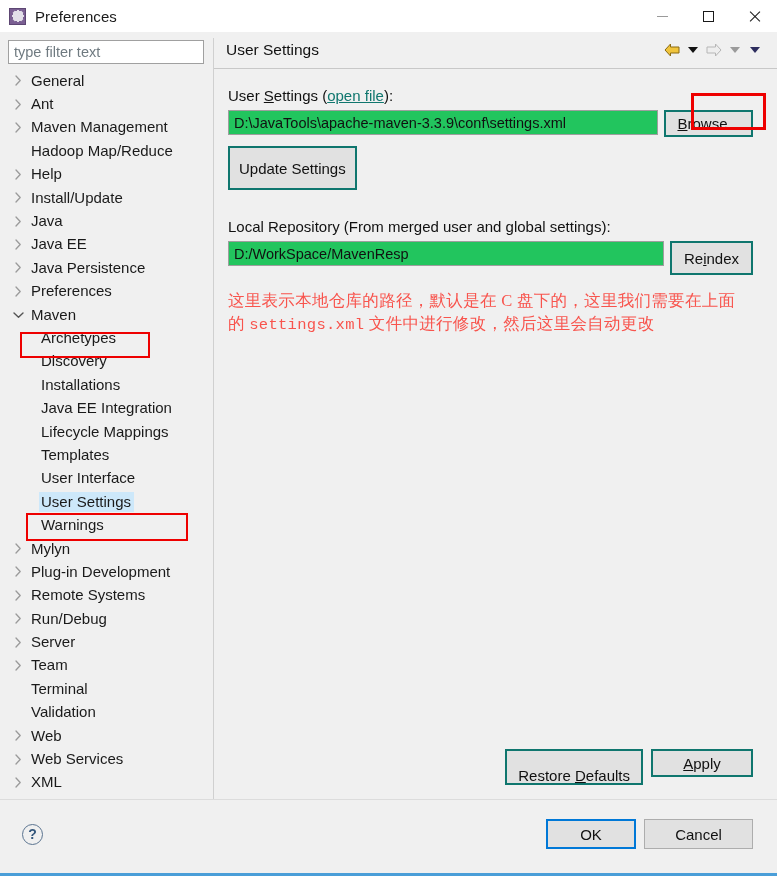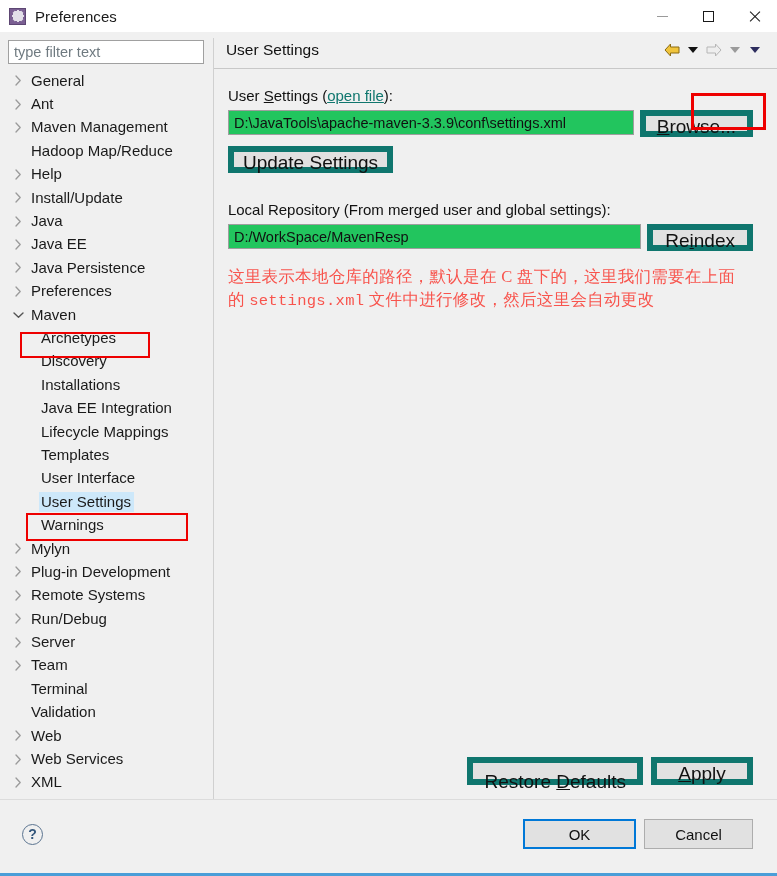--- a/index.html
+++ b/index.html
@@ -193,35 +193,35 @@
     border: 1px solid #9e9e9e;
     font-family: "Liberation Sans", sans-serif;
     font-size: 14.5px; color: #111;
     padding: 0 5px;
     outline: none;
   }
   #user-settings-input { width: 461px; }
   #local-repo-input    { width: 461px; }
   .btn {
     background: #e1e1e1;
-    border: 6px solid #0f766e;
+    border: 2px solid #0f766e;
     font-family: "Liberation Sans", sans-serif;
-    font-size: 19px; color: #111;
+    font-size: 15px; color: #111;
     padding: 0 11px;
     height: 25px;
     cursor: default;
     white-space: nowrap;
   }
   .btn .mn { text-decoration: underline; }
   #browse-button { height: 27px; }
   #update-settings-button {
-    margin-top: 9px; height: 27px; padding: 0 9px;
+    margin-top: 9px; height: 44px; padding: 0 9px;
   }
   #local-repo-block { margin-top: 28px; }
-  #reindex-button { height: 27px; padding: 0 12px; }
+  #reindex-button { height: 34px; padding: 0 12px; }
 
   #redbox-browse {
     position: absolute;
     left: 477px; top: 24px;
     width: 75px; height: 37px;
     border: 3px solid #ee0000;
     pointer-events: none;
   }
 
   #annotation {
@@ -234,21 +234,21 @@
     letter-spacing: .3px;
   }
   #annotation .mono { font-family: "Liberation Mono", monospace; font-size: 15.5px; }
 
   
   #page-buttons {
     position: absolute;
     right: 24px; bottom: 14px;
     display: flex; gap: 8px;
   }
-  #restore-defaults-button { height: 28px; padding: 8px 11px; }
+  #restore-defaults-button { height: 28px; padding: 16px 11px; }
   #apply-button { width: 102px; height: 28px; }
 
   
   #footer {
     height: 77px; min-height: 77px;
     background: #f0f0f0;
     border-top: 1px solid #dcdcdc;
     display: flex; align-items: center;
     padding: 0 24px 0 22px;
     position: relative;
@@ -260,21 +260,21 @@
     color: #34577c;
     font-size: 14px; font-weight: bold;
     display: flex; align-items: center; justify-content: center;
     background: #f0f0f0;
     margin-bottom: 8px;
   }
   #footer-buttons {
     margin-left: auto; display: flex; gap: 8px; margin-bottom: 8px;
   }
   #ok-button {
-    width: 113px; height: 30px;
+    width: 90px; height: 30px;
     background: #e1e1e1;
     border: 2px solid #0078d7;
     font-size: 15px; color: #111;
     font-family: "Liberation Sans", sans-serif;
     cursor: default;
   }
   #cancel-button {
     width: 109px; height: 30px;
     background: #e1e1e1;
     border: 1px solid #adadad;

